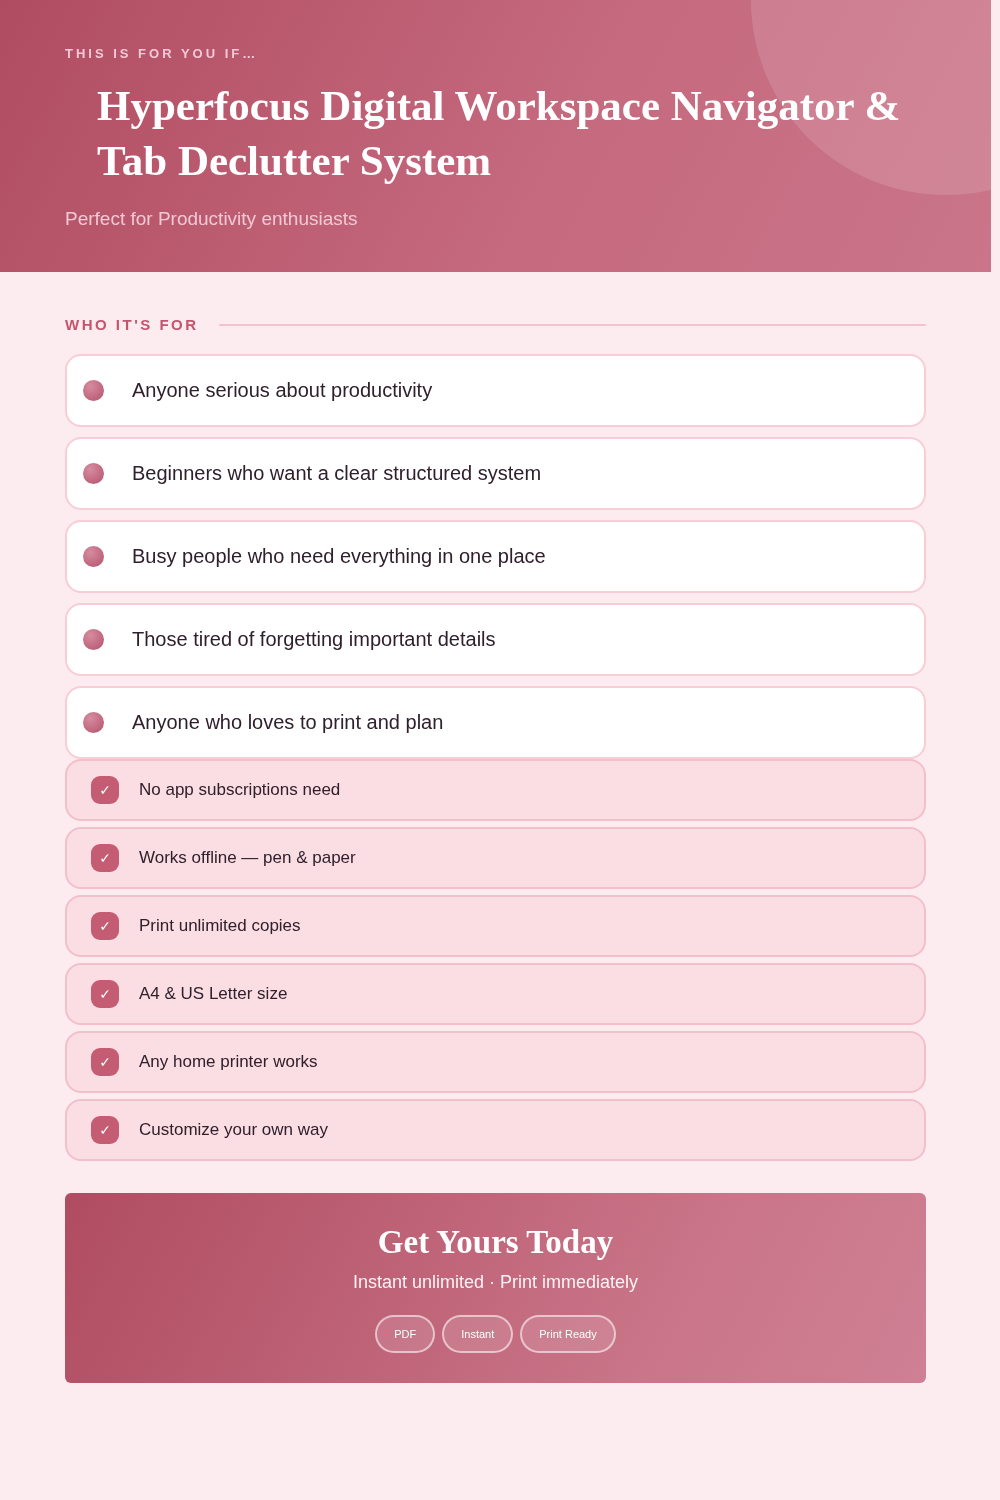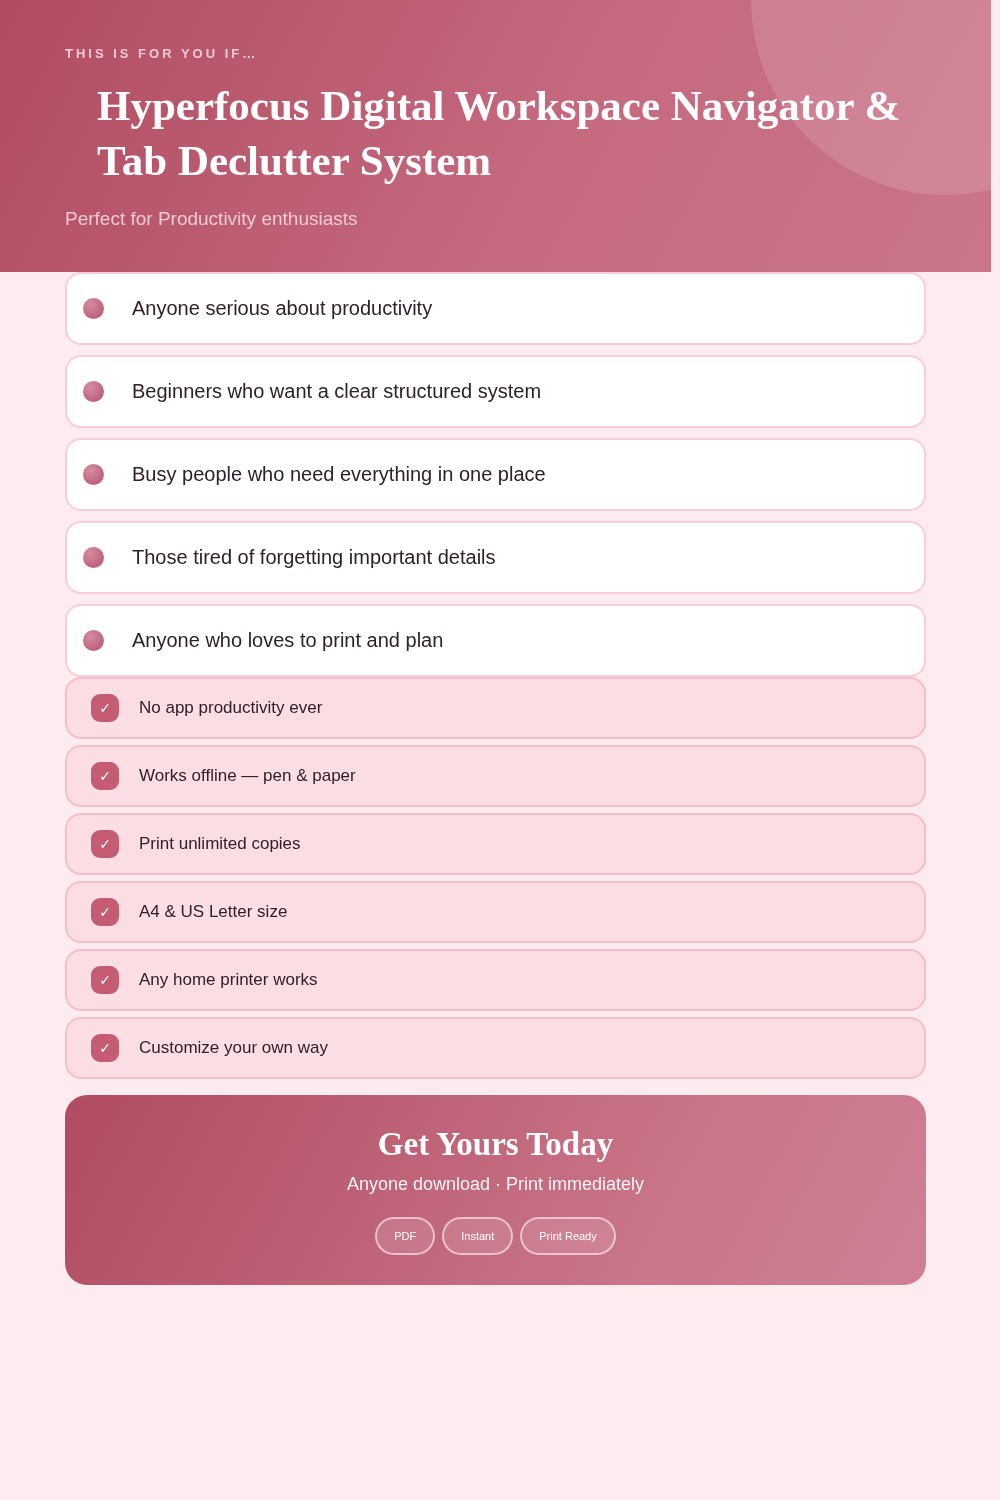--- a/index.html
+++ b/index.html
@@ -119,23 +119,23 @@
     color:#ffffff;
     display:flex;align-items:center;justify-content:center;
     font-size:14px;
     margin-right:20px;
     flex:none;
   }
   .why-text{color:var(--text_dark);font-size:17px;}
 
   
   .cta{
-    margin-top:16px;
+    margin-top:32px;
     height:190px;
-    border-radius:22px;
+    border-radius:6px;
     background:linear-gradient(118deg, var(--rose_dark) 0%, var(--rose_light) 70%, var(--rose_lighter) 100%);
     display:flex;flex-direction:column;
     align-items:center;justify-content:center;
     text-align:center;
   }
   .cta-title{
     color:#ffffff;
     font-family:"Liberation Serif", serif;
     font-size:33px;font-weight:bold;
   }
@@ -166,20 +166,24 @@
 
   <header class="hero">
     <div class="hero-circle"></div>
     <div class="eyebrow">THIS IS FOR YOU IF…</div>
     <h1 class="hero-title"><span>Hyperfocus Digital Workspace Navigator &amp;</span><br><span>Tab Declutter System</span></h1>
     <div class="hero-subtitle">Perfect for Productivity enthusiasts</div>
   </header>
 
   <main class="content">
 
+    <div class="section-head">
+      <span class="section-label">WHO IT'S FOR</span>
+      <span class="section-line"></span>
+    </div>
 
     <div class="who-list">
 
         <div class="who-card">
           <span class="who-dot"></span>
           <span class="who-text">Anyone serious about productivity</span>
         </div>
 
         <div class="who-card">
           <span class="who-dot"></span>
@@ -200,21 +204,21 @@
           <span class="who-dot"></span>
           <span class="who-text">Anyone who loves to print and plan</span>
         </div>
       </div>
 
 
     <div class="why-list">
 
         <div class="why-card">
           <span class="why-check">✓</span>
-          <span class="why-text">No app productivity ever</span>
+          <span class="why-text">No app subscriptions need</span>
         </div>
 
         <div class="why-card">
           <span class="why-check">✓</span>
           <span class="why-text">Works offline — pen &amp; paper</span>
         </div>
 
         <div class="why-card">
           <span class="why-check">✓</span>
           <span class="why-text">Print unlimited copies</span>
@@ -231,21 +235,21 @@
         </div>
 
         <div class="why-card">
           <span class="why-check">✓</span>
           <span class="why-text">Customize your own way</span>
         </div>
       </div>
 
     <section class="cta">
       <div class="cta-title">Get Yours Today</div>
-      <div class="cta-subtitle">Anyone download · Print immediately</div>
+      <div class="cta-subtitle">Instant unlimited · Print immediately</div>
       <div class="cta-badges">
 
           <span class="badge">PDF</span>
 
           <span class="badge">Instant</span>
 
 
           <span class="badge">Print Ready</span>
         </div>
     </section>

